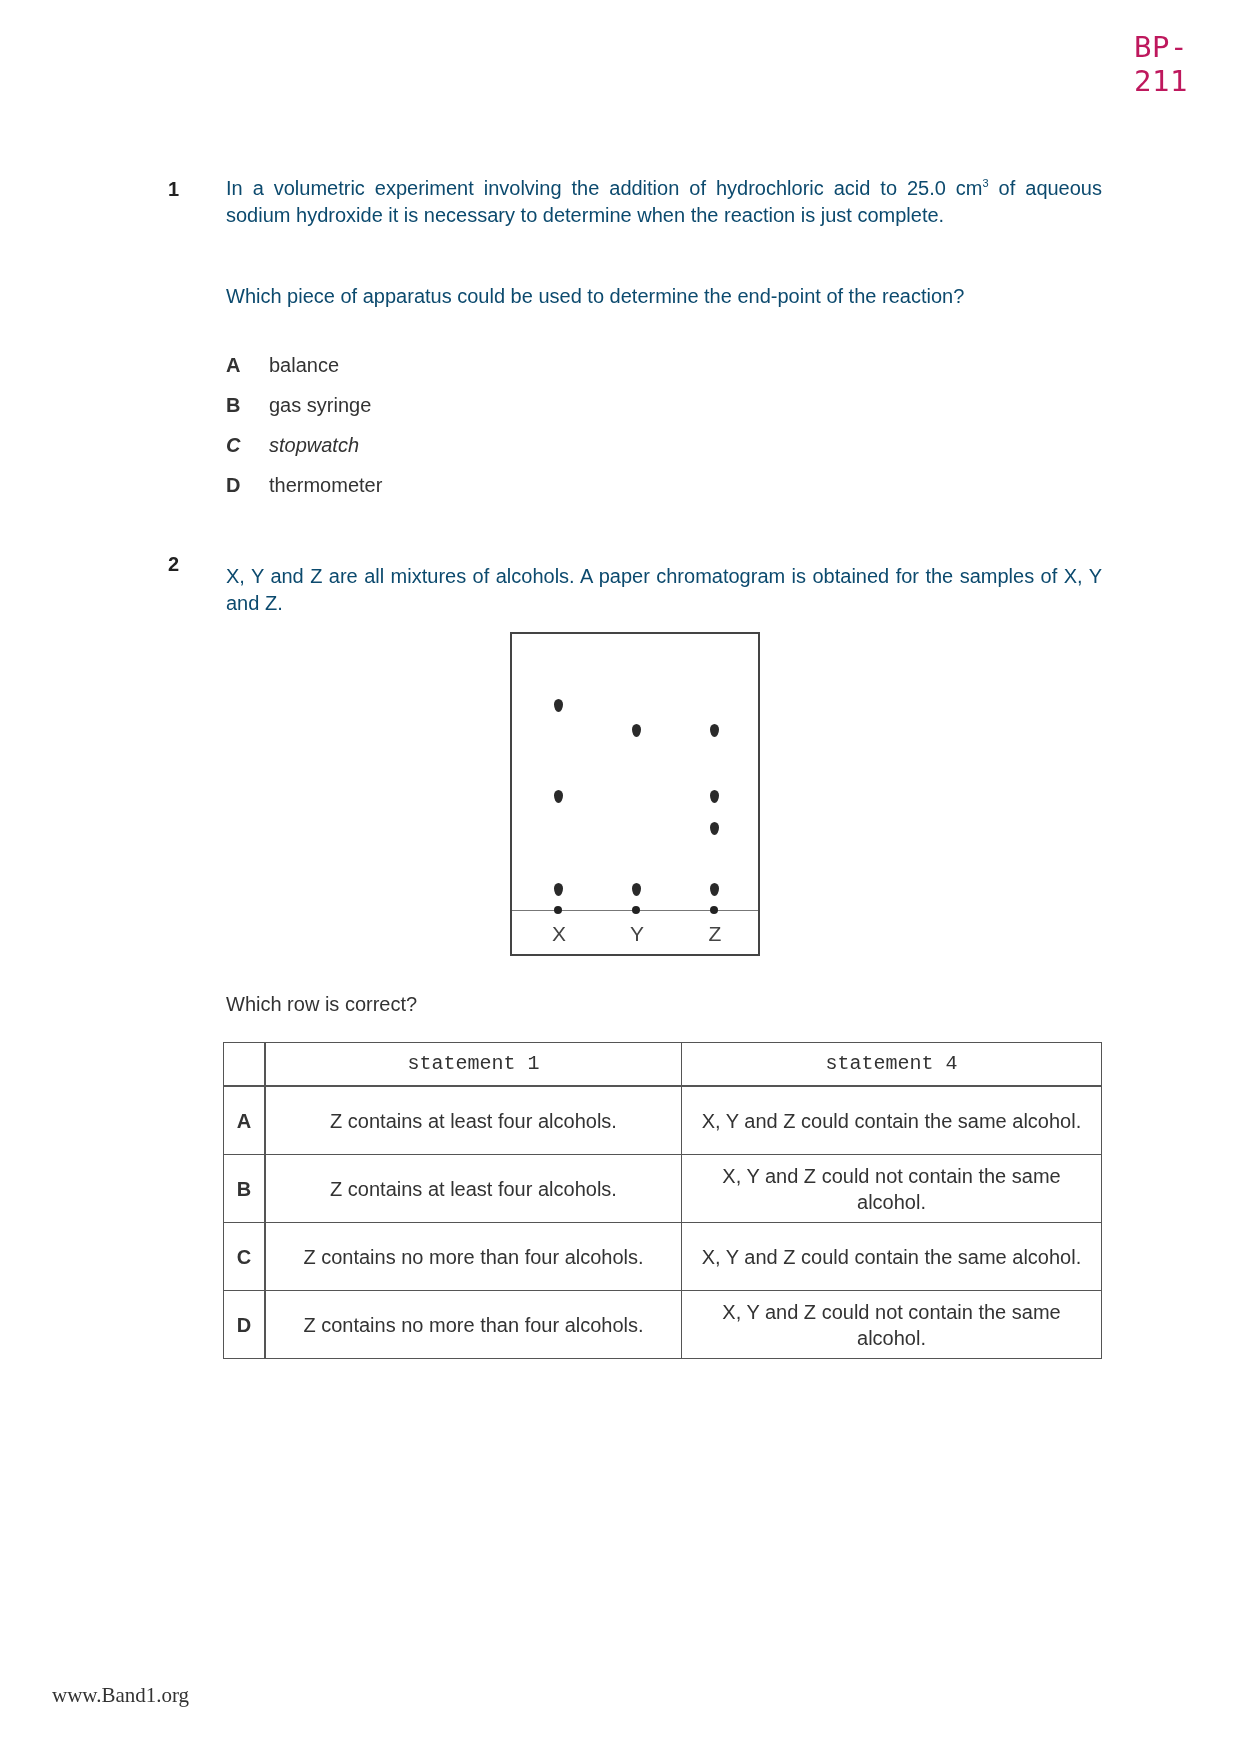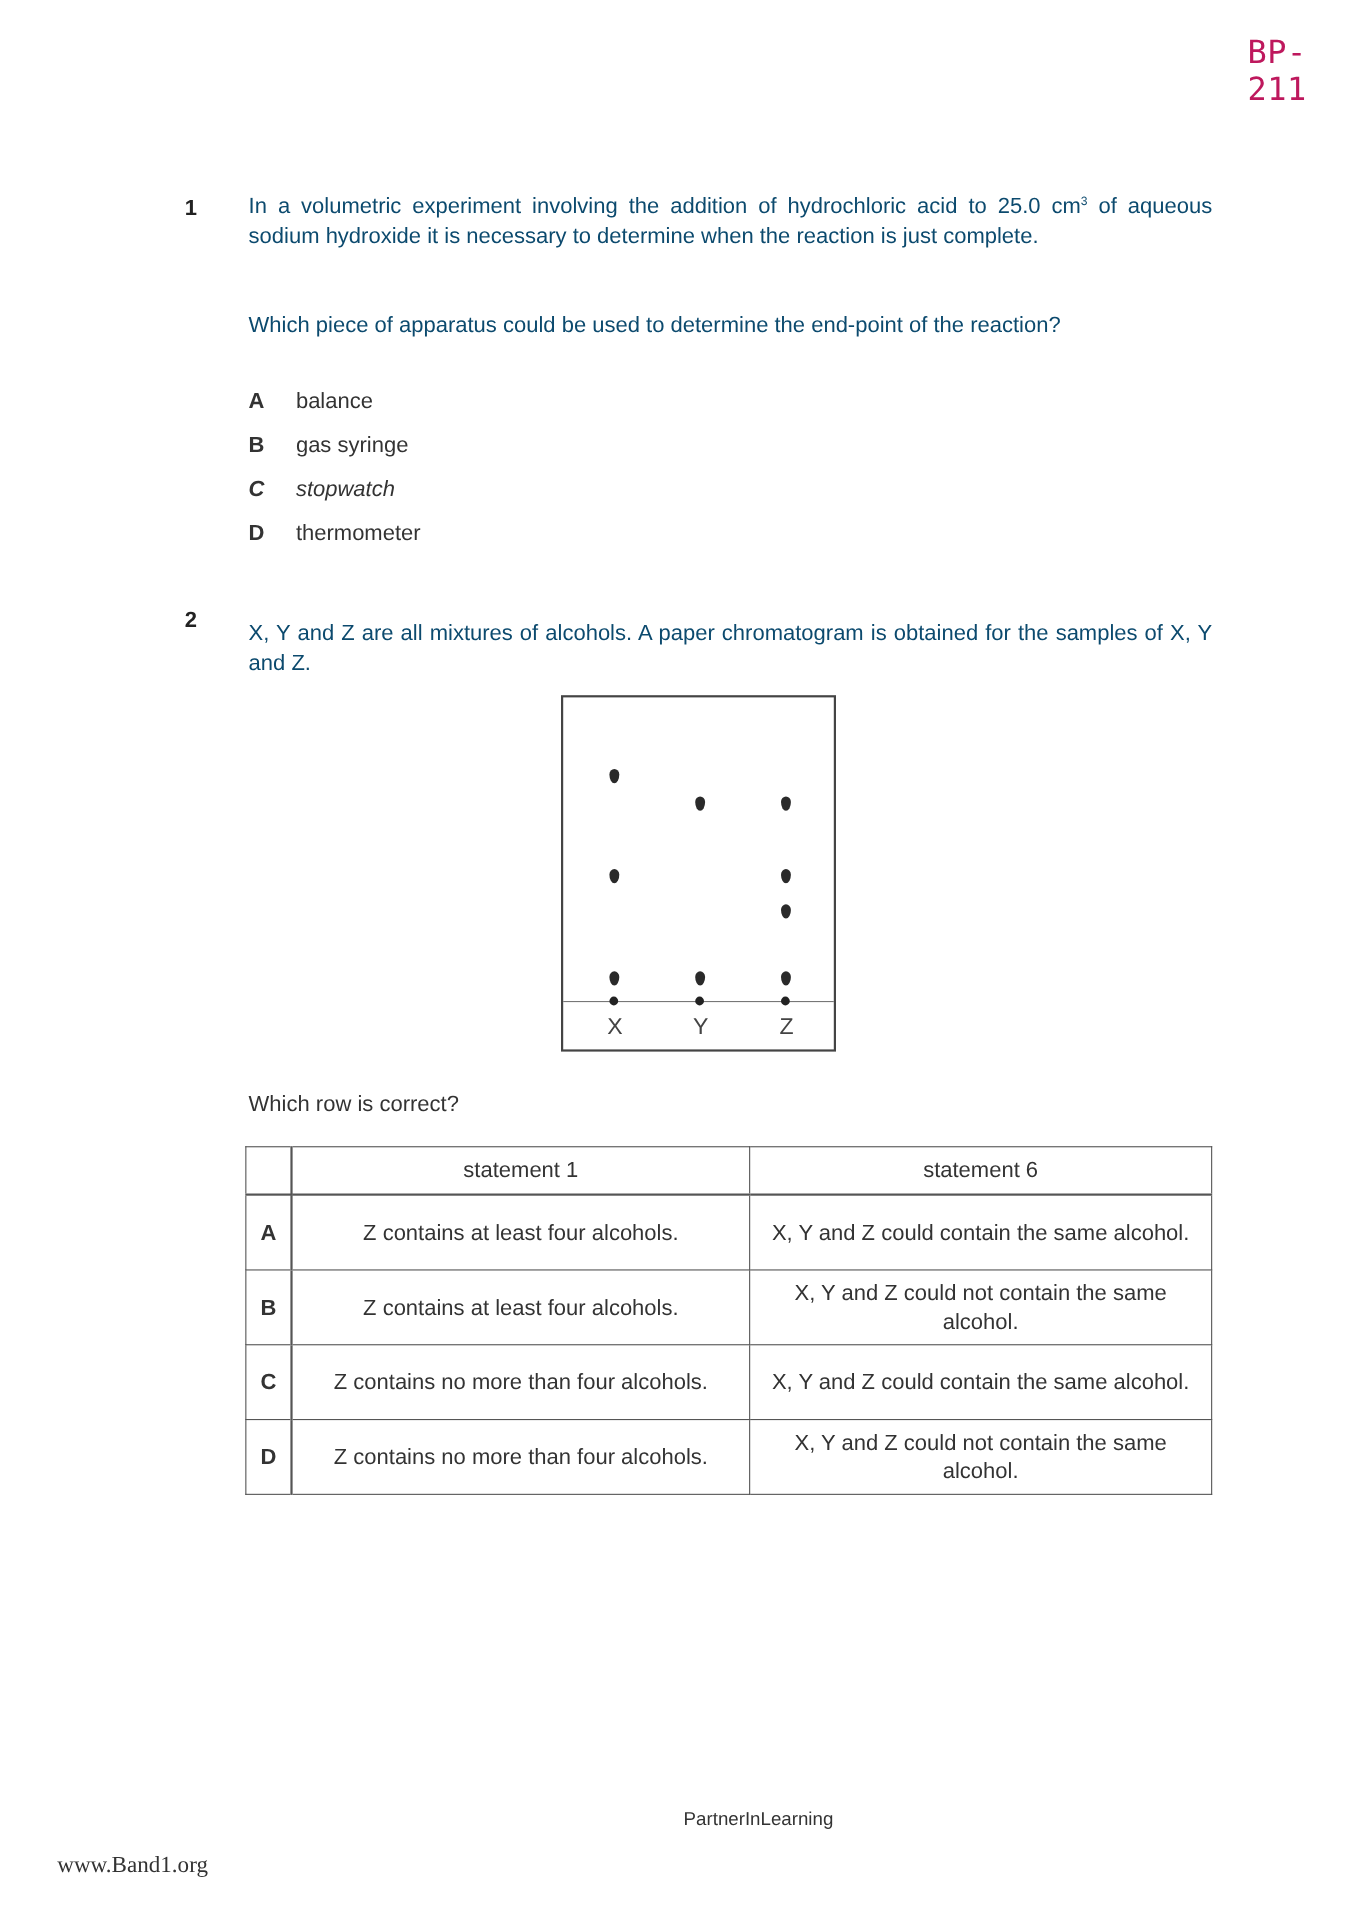--- a/index.html
+++ b/index.html
@@ -14,21 +14,21 @@
     .opt { position: absolute; left: 226px; font-size: 20px; color: #333; margin-top: 16px; }
     .opt .letter { display: inline-block; width: 43px; font-weight: bold; color: #333; }
     .chrom { position: absolute; left: 510px; top: 632px; width: 250px; height: 324px; border: 2px solid #444; box-sizing: border-box; }
     .baseline { position: absolute; left: 0; right: 0; top: 276px; height: 0; border-top: 1px solid #777; }
     .spot { position: absolute; width: 9px; height: 13px; background: #2a2a2a; border-radius: 50% 50% 50% 50% / 40% 40% 60% 60%; }
     .origin { position: absolute; width: 8px; height: 8px; background: #222; border-radius: 50%; }
     .lane-label { position: absolute; top: 288px; font-size: 21px; color: #444; width: 20px; text-align: center; }
     .prompt { position: absolute; left: 226px; top: 993px; font-size: 20px; color: #333; }
     table.ans { position: absolute; left: 223px; top: 1042px; width: 879px; border-collapse: collapse; font-size: 20px; color: #333; }
     table.ans td, table.ans th { border: 1px solid #555; text-align: center; font-weight: normal; padding: 0 10px; line-height: 26px; }
-    table.ans th { height: 42px; }
+    table.ans th { height: 42px; font-family: Liberation Mono, monospace; }
     table.ans td { height: 67px; }
     table.ans td.key { width: 20px; font-weight: bold; padding: 0 8px; border-right: 2px solid #555; }
     table.ans th.keyhead { width: 20px; border-right: 2px solid #555; }
     table.ans td.s1 { width: 395px; }
     table.ans tr.head th { border-bottom: 2px solid #555; }
     .footer { position: absolute; left: 0; right: 0; top: 1643px; text-align: center; font-size: 17px; color: #333; line-height: 22px; }
     .footer div { margin-left: 140px; }
     .site { position: absolute; left: 52px; top: 1683px; font-family: Liberation Serif, serif; font-size: 21px; color: #333; }
   </style>
 </head>
@@ -72,21 +72,21 @@
   <div class="lane-label" style="left:193px;">Z</div>
 </div>
 
 <div class="prompt">Which row is correct?</div>
 
 <table class="ans">
   <tbody>
       <tr class="head">
     <th class="keyhead"></th>
     <th>statement 1</th>
-    <th>statement 6</th>
+    <th>statement 4</th>
   </tr>
   <tr>
     <td class="key">A</td>
     <td class="s1">Z contains at least four alcohols.</td>
     <td>X, Y and Z could contain the same alcohol.</td>
   </tr>
   <tr>
     <td class="key">B</td>
     <td class="s1">Z contains at least four alcohols.</td>
     <td>X, Y and Z could not contain the same alcohol.</td>
@@ -98,15 +98,14 @@
   </tr>
   <tr>
     <td class="key">D</td>
     <td class="s1">Z contains no more than four alcohols.</td>
     <td>X, Y and Z could not contain the same alcohol.</td>
   </tr>
 </tbody>
   </table>
 
 <div class="footer">
-  <div>PartnerInLearning</div>
 </div>
 <div class="site">www.Band1.org</div>
 
 </body></html>

